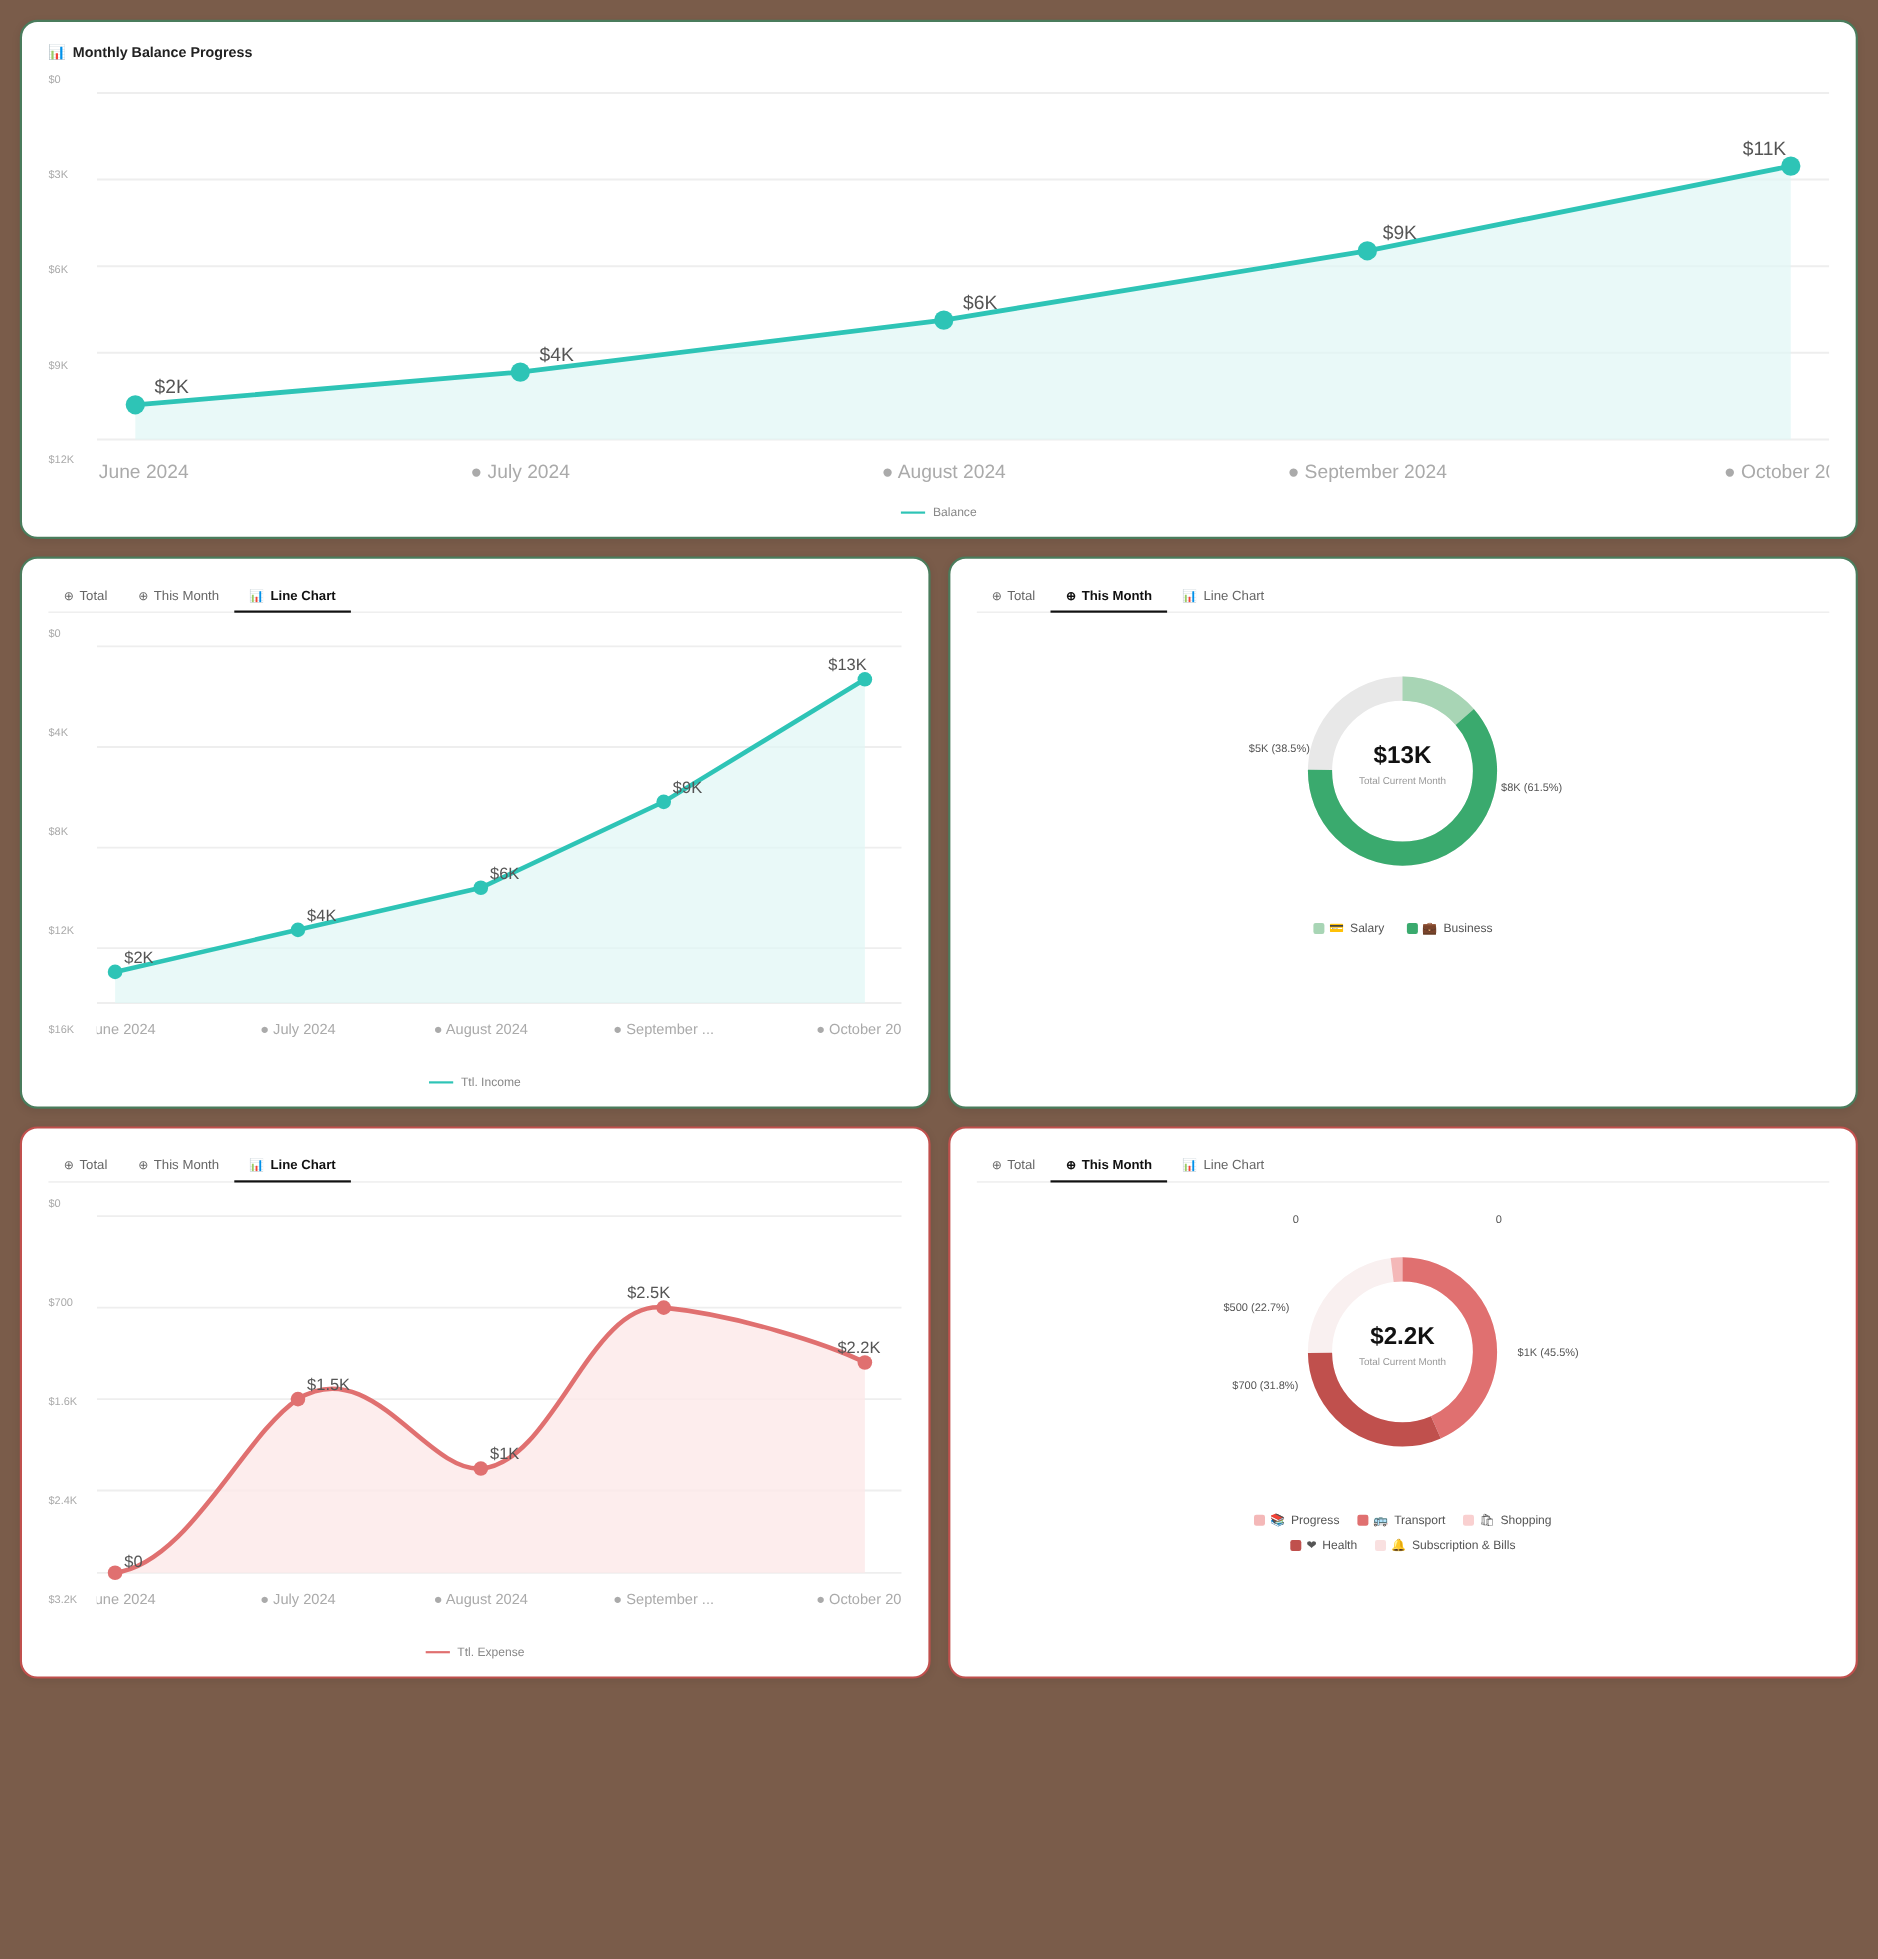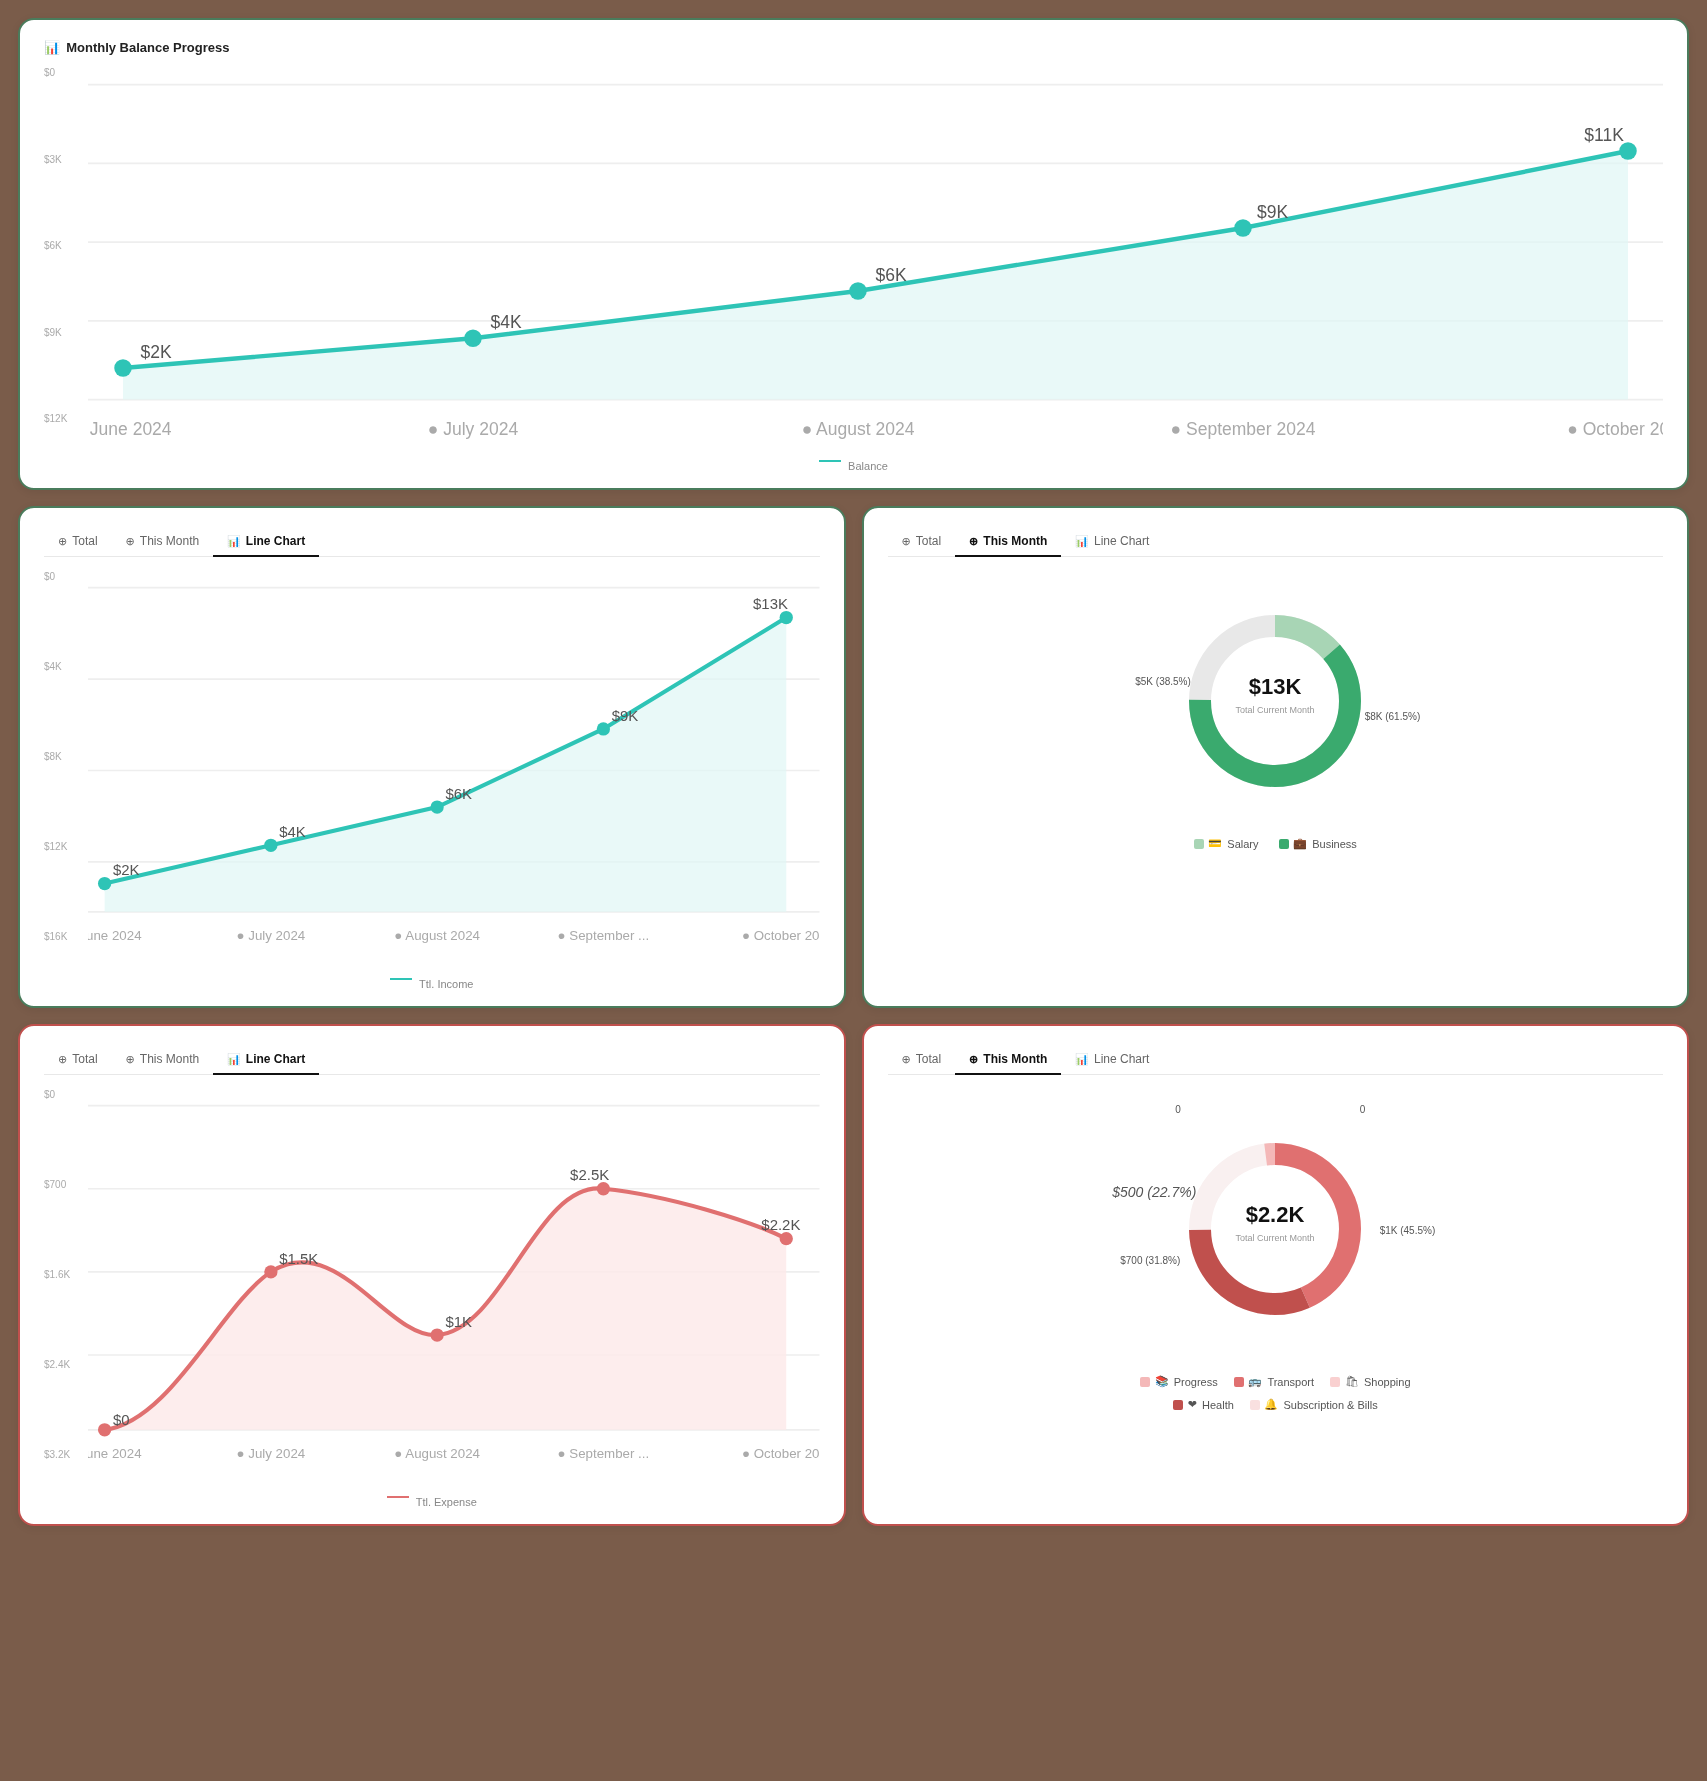--- a/index.html
+++ b/index.html
@@ -74,21 +74,21 @@
       height: 2px;
       background: #111;
     }
     .tab-icon { font-size: 11px; }
     .chart-legend {
       text-align: center;
       font-size: 11px;
       color: #888;
       margin-top: 8px;
       display: flex;
-      align-items: flex-start;
+      align-items: center;
       justify-content: center;
       gap: 7px;
     }
     .legend-line {
       width: 22px;
       height: 2px;
       display: inline-block;
       vertical-align: middle;
     }
 
@@ -389,21 +389,21 @@
           <span>This Month</span>
         </div>
         <div class="tab">
           <span class="tab-icon">📊</span>
           <span>Line Chart</span>
         </div>
       </div>
       <div class="donut-section">
         <div style="position:relative; width:340px; height:260px;">
 
-          <div style="position:absolute; left:7px; top:85px; font-size:14px; color:#555;font-style:italic;">$500 (22.7%)</div>
+          <div style="position:absolute; left:7px; top:85px; font-size:10px; color:#555;">$500 (22.7%)</div>
           <div style="position:absolute; right:10px; top:110px; font-size:10px; color:#555;margin-top:16px;">$1K (45.5%)</div>
           <div style="position:absolute; right:80px; top:5px; font-size:10px; color:#555;">0</div>
           <div style="position:absolute; left:70px; top:5px; font-size:10px; color:#555;">0</div>
           <div style="position:absolute; left:15px; top:156px; font-size:10px; color:#555;">$700 (31.8%)</div>
 
           <svg width="200" height="200" style="position:absolute; left:50%; top:30px; transform:translateX(-50%);" xmlns="http://www.w3.org/2000/svg">
             <circle cx="100" cy="100" r="75" fill="none" stroke="#f9f0f0" stroke-width="22"></circle>
 
             <circle cx="100" cy="100" r="75" fill="none" stroke="#f4b8b8" stroke-width="22" stroke-dasharray="107 471" stroke-dashoffset="117" transform="rotate(-90 100 100)"></circle>
 

